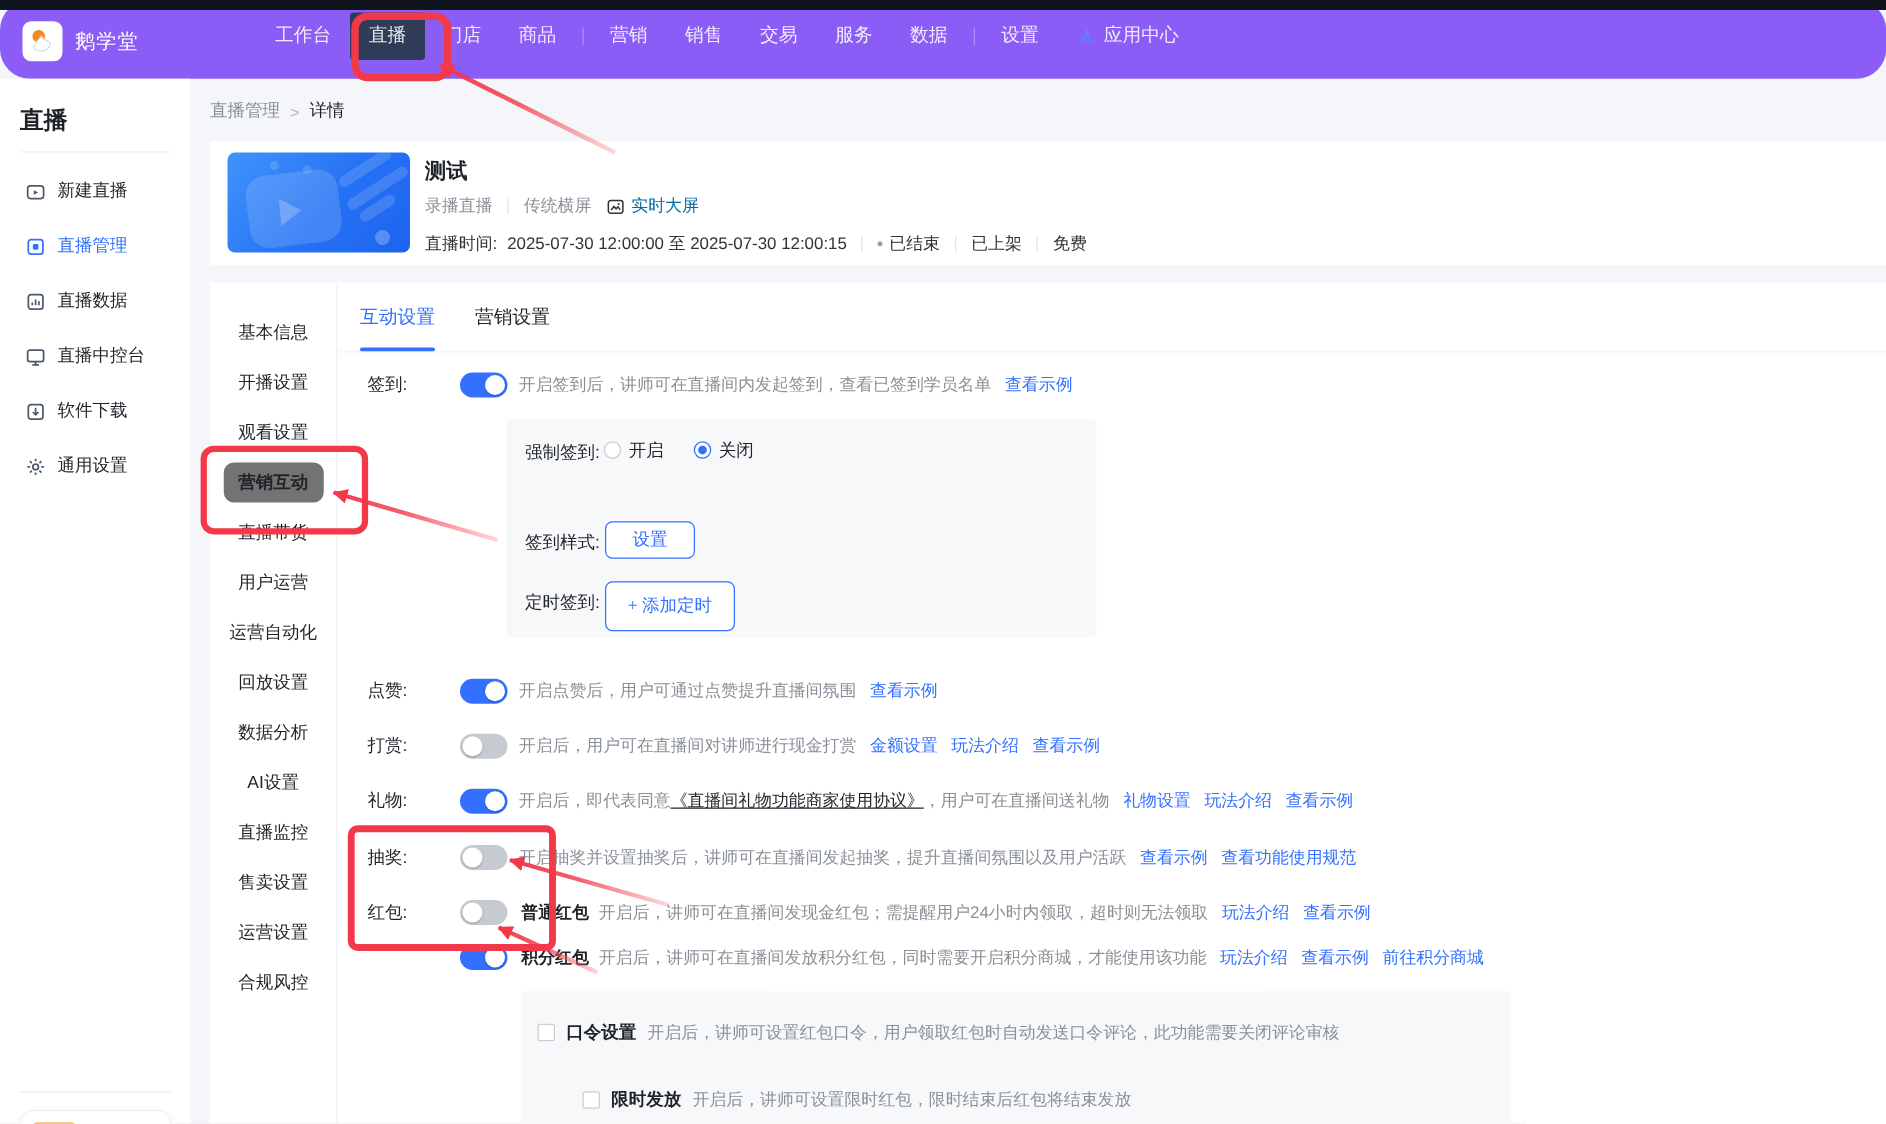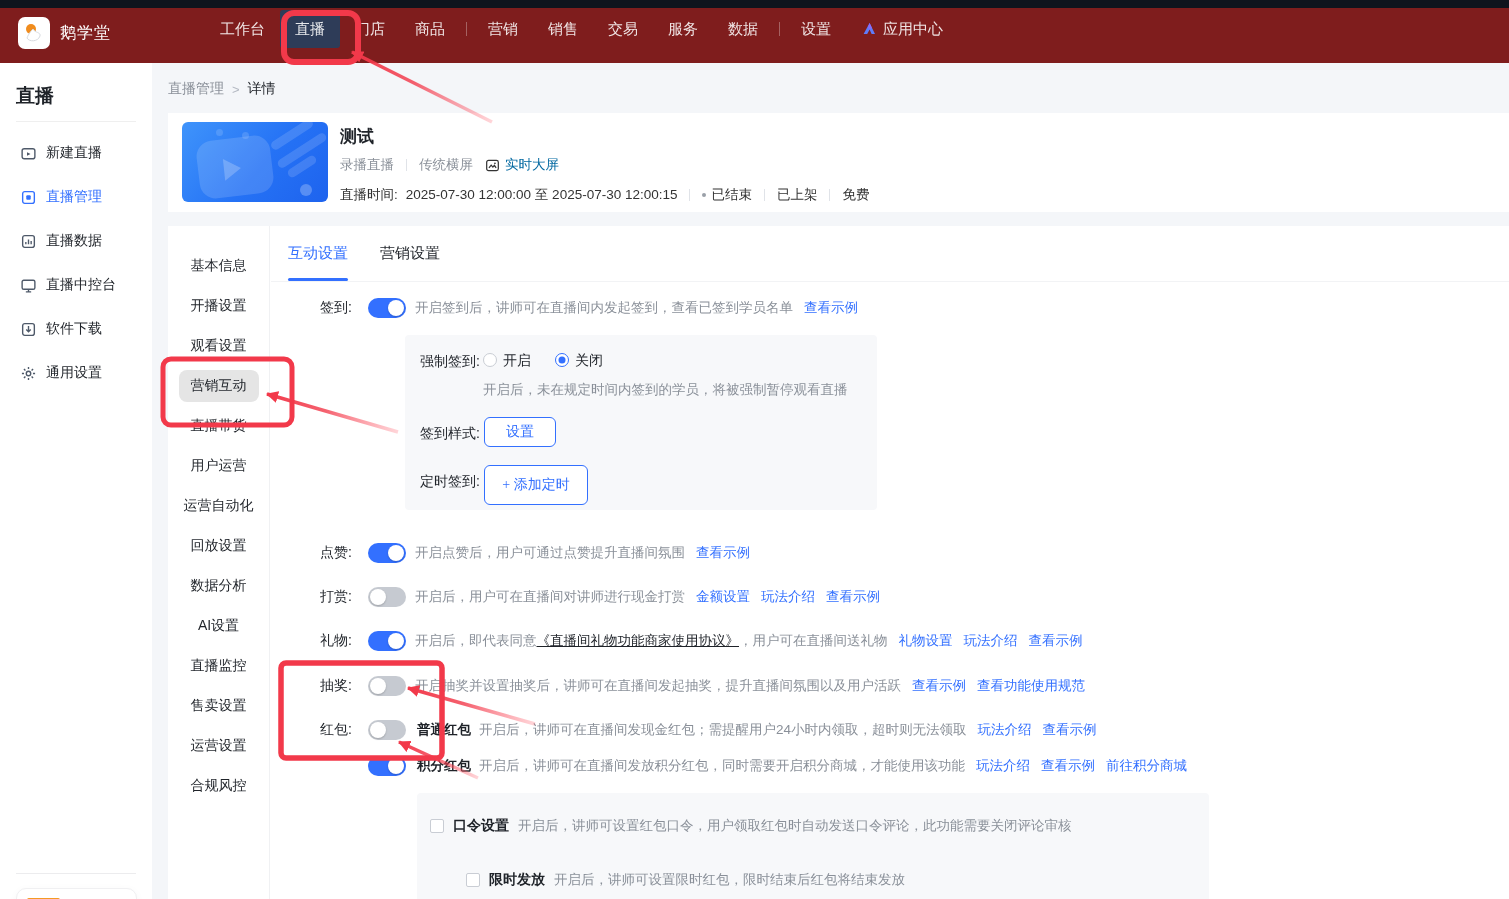--- a/index.html
+++ b/index.html
@@ -1,19 +1,19 @@
 <!DOCTYPE html>
 <html><head>
 <meta charset="utf-8">
 <style>
   html,body{margin:0;padding:0;background:#e8eaee;}
   .stage{position:relative;width:1509px;height:899px;overflow:hidden;background:#f4f6f9;
          font-family:"Liberation Sans","DejaVu Sans",sans-serif;color:#1f2329;}
   
-  .topnav{position:absolute;left:0;top:0;width:1509px;height:63px;background:#7f1d1d;}
+  .topnav{position:absolute;left:0;top:0;width:1509px;height:63px;background:#8b5cf6;border-radius:24px;}
   .topnav::before{content:"";position:absolute;left:0;top:0;width:100%;height:8px;background:#10141d;}
   .brand{position:absolute;left:18px;top:17px;display:flex;align-items:center;gap:10px;}
   .brand-logo{width:32px;height:32px;background:#fff;border-radius:7px;display:flex;align-items:center;justify-content:center;}
   .brand-name{color:#fff;font-size:16px;letter-spacing:1px;}
   .nav-items{position:absolute;left:205px;top:8px;height:42px;display:flex;align-items:center;}
   .nav-item{color:rgba(255,255,255,.88);font-size:15px;padding:0 15px;height:38px;line-height:38px;cursor:pointer;white-space:nowrap;}
   .nav-item.active{background:#2e3c58;border-radius:3px;}
   .nav-divider{width:1px;height:14px;background:rgba(255,255,255,.3);margin:0 6px;}
   .appcenter{display:flex;align-items:center;gap:6px;}
   
@@ -47,28 +47,28 @@
   .hc-tags{position:absolute;left:172px;top:43px;display:flex;align-items:center;gap:12px;font-size:13.5px;color:#8a9099;text-align:right;}
   .hc-tags .dark{color:#0369a1;display:flex;align-items:center;gap:5px;}
   .vdiv{width:1px;height:12px;background:#e0e3e8;display:inline-block;}
   .hc-time{position:absolute;left:172px;top:73px;display:flex;align-items:center;gap:12px;font-size:13.5px;color:#333;}
   .sdot{width:4px;height:4px;border-radius:50%;background:#9aa0a8;display:inline-block;margin-right:5px;vertical-align:2px;}
   
   .main-panel{position:absolute;left:168px;top:226px;right:0;bottom:0;background:#fff;}
   .inner-menu{position:absolute;left:0;top:0;bottom:0;width:102px;border-right:1px solid #f0f1f3;padding-top:20px;box-sizing:border-box;}
   .im-item{height:40px;display:flex;align-items:center;justify-content:center;font-size:14px;color:#1f2329;cursor:pointer;}
   .im-item span{padding:7px 12px;border-radius:8px;}
-  .im-item.active span{background:#e5e5e5;}
+  .im-item.active span{background:#737373;font-weight:bold;}
   .tabbar{position:absolute;left:103px;top:0;right:0;height:55px;border-bottom:1px solid #f2f3f5;display:flex;align-items:stretch;padding-left:17px;gap:32px;}
   .tab{display:flex;align-items:center;font-size:15px;color:#1f2329;position:relative;cursor:pointer;}
   .tab.active{color:#3370ff;}
   .tab.active::after{content:"";position:absolute;left:0;right:0;bottom:0;height:3px;border-radius:2px;background:#3370ff;}
   
   .row{position:absolute;left:0;right:0;height:20px;}
-  .row-label{position:absolute;left:100px;width:84px;text-align:right;top:50%;transform:translateY(-50%);font-size:14px;color:#1f2329;white-space:nowrap;}
+  .row-label{position:absolute;left:100px;width:84px;text-align:center;top:50%;transform:translateY(-50%);font-size:14px;color:#1f2329;white-space:nowrap;}
   .toggle{position:absolute;left:200px;top:50%;transform:translateY(-50%);width:38px;height:20px;border-radius:10px;background:#c6cad1;cursor:pointer;}
   .toggle .knob{position:absolute;left:2px;top:2px;width:16px;height:16px;border-radius:50%;background:#fff;box-shadow:0 1px 2px rgba(0,0,0,.2);}
   .toggle.on{background:#3370ff;}
   .toggle.on .knob{left:20px;}
   .row-desc{position:absolute;left:247px;top:50%;transform:translateY(-50%);white-space:nowrap;font-size:13.5px;color:#8a9099;display:flex;align-items:center;}
   .row-desc .strong{color:#1f2329;font-weight:bold;margin-right:8px;}
   .row-desc .agreement{color:#1f2329;text-decoration:underline;cursor:pointer;}
   .link{color:#3370ff;margin-left:11px;cursor:pointer;text-decoration:none;font-size:13.5px;white-space:nowrap;}
   
   .signin-panel{position:absolute;left:237px;top:109px;width:472px;height:175px;background:#f7f8fa;border-radius:4px;font-size:13.5px;}
@@ -300,21 +300,20 @@
         <a class="link">查看示例</a>
       </span>
     </div>
 
     <div class="signin-panel">
       <span class="sp-label" style="top:18px;">强制签到:</span>
       <div class="sp-radios">
         <span><span class="radio"></span><span>开启</span></span>
         <span><span class="radio checked"></span><span>关闭</span></span>
       </div>
-      <span class="sp-desc">开启后，未在规定时间内签到的学员，将被强制暂停观看直播</span>
       <span class="sp-label" style="top:90px;">签到样式:</span>
       <button class="btn-outline" style="left:79px;top:82px;width:72px;height:30px;">设置</button>
       <span class="sp-label" style="top:138px;">定时签到:</span>
       <button class="btn-outline" style="left:79px;top:130px;width:104px;height:40px;font-family:Liberation Serif, serif;">+ 添加定时</button>
     </div>
 
     <div class="row" style="top:317px;">
       <span class="row-label">点赞:</span>
       <span class="toggle on">
           <span class="knob"></span>

